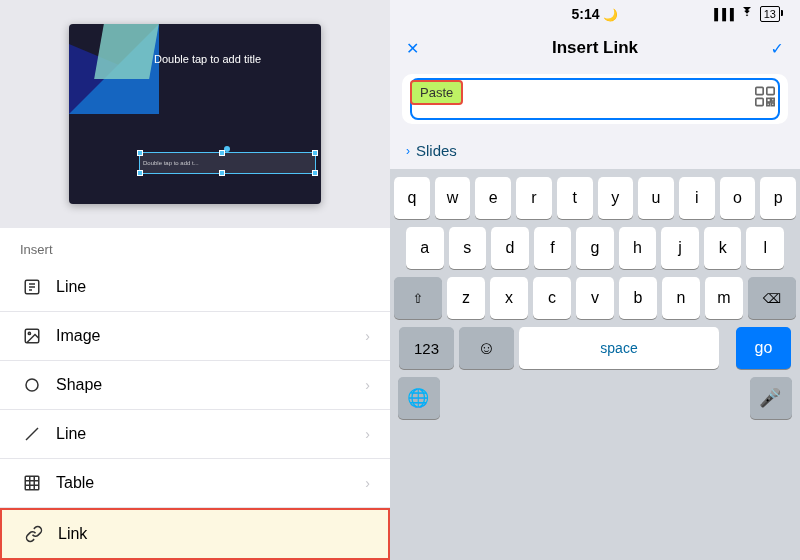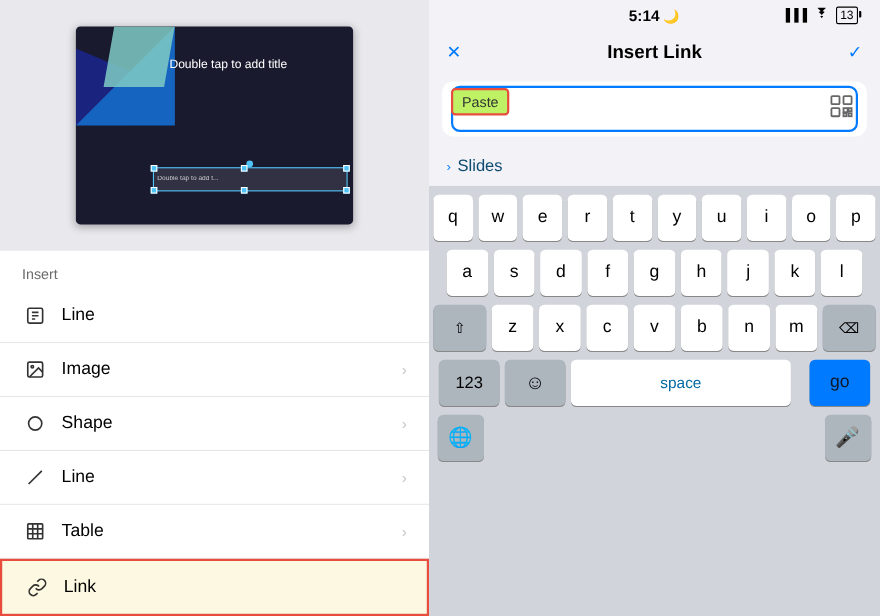--- a/index.html
+++ b/index.html
@@ -345,21 +345,21 @@
     .key.space-key {
       background: white;
       min-width: 160px;
       max-width: 200px;
       font-size: 14px;
       color: #0369a1;
     }
 
     .key.go-key {
       background: #007aff;
-      color: #0f172a;
+      color: #ffffff;
       min-width: 42px;
       max-width: 55px;
       font-weight: 500;
       margin-left: 12px;
     }
 
     .key.num-key {
       font-size: 15px;
       min-width: 42px;
       max-width: 55px;

